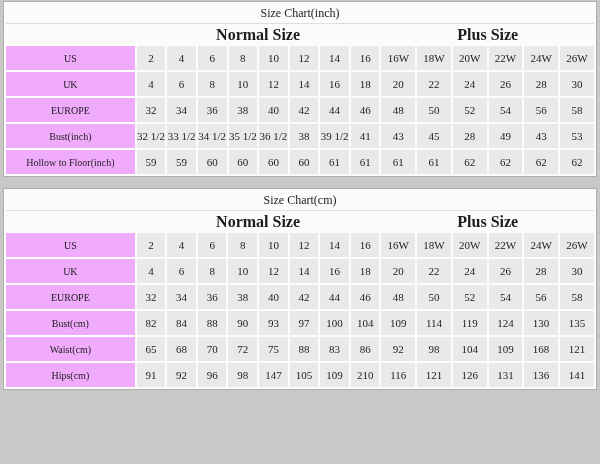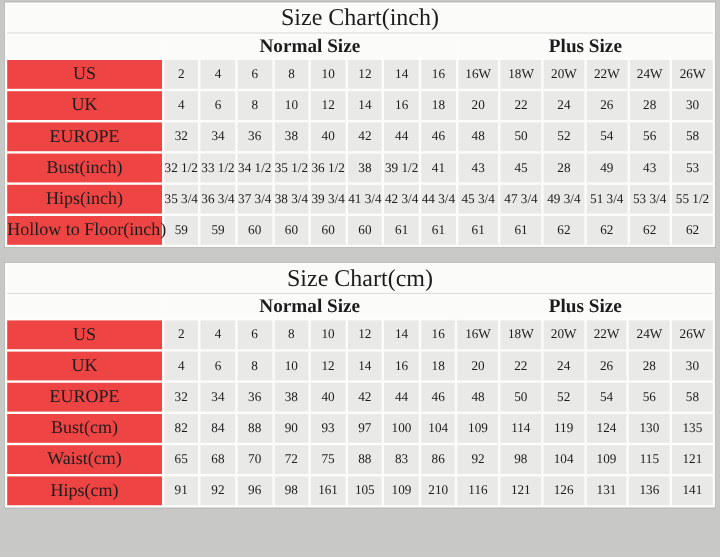--- a/index.html
+++ b/index.html
@@ -27,34 +27,34 @@
   table.chart-table.second { margin-top: 11px; }
 
   col.c-label  { width: 126px; }
   col.c-normal { width: 28px; }
   col.c-plus   { width: 33px; }
 
   td { padding: 0; text-align: center; vertical-align: middle; }
 
   td.title-cell {
     background: #fbfbf9;
-    font-size: 20px;
+    font-size: 12px;
     height: 19px;
     border-bottom: 1px solid #dededc;
   }
   td.corner-cell { background: #fbfbf9; }
   td.group-cell {
     background: #fbfbf9;
     font-size: 16px;
     height: 18px;
     font-weight: bold;
   }
   td.label-cell {
-    background: #ef4444;
-    font-size: 15px;
+    background: #f0abfc;
+    font-size: 10px;
     height: 24px;
     white-space: nowrap;
   }
   td.data-cell {
     background: #e9e9e7;
     font-size: 11px;
     height: 24px;
     white-space: nowrap;
   }
 </style>
@@ -152,37 +152,20 @@
         <td class="data-cell">39 1/2</td>
         <td class="data-cell">41</td>
         <td class="data-cell">43</td>
         <td class="data-cell">45</td>
         <td class="data-cell">28</td>
         <td class="data-cell">49</td>
         <td class="data-cell">43</td>
         <td class="data-cell">53</td>
       </tr>
       <tr>
-        <td class="label-cell">Hips(inch)</td>
-        <td class="data-cell">35 3/4</td>
-        <td class="data-cell">36 3/4</td>
-        <td class="data-cell">37 3/4</td>
-        <td class="data-cell">38 3/4</td>
-        <td class="data-cell">39 3/4</td>
-        <td class="data-cell">41 3/4</td>
-        <td class="data-cell">42 3/4</td>
-        <td class="data-cell">44 3/4</td>
-        <td class="data-cell">45 3/4</td>
-        <td class="data-cell">47 3/4</td>
-        <td class="data-cell">49 3/4</td>
-        <td class="data-cell">51 3/4</td>
-        <td class="data-cell">53 3/4</td>
-        <td class="data-cell">55 1/2</td>
-      </tr>
-      <tr>
         <td class="label-cell">Hollow to Floor(inch)</td>
         <td class="data-cell">59</td>
         <td class="data-cell">59</td>
         <td class="data-cell">60</td>
         <td class="data-cell">60</td>
         <td class="data-cell">60</td>
         <td class="data-cell">60</td>
         <td class="data-cell">61</td>
         <td class="data-cell">61</td>
         <td class="data-cell">61</td>
@@ -299,30 +282,30 @@
         <td class="data-cell">70</td>
         <td class="data-cell">72</td>
         <td class="data-cell">75</td>
         <td class="data-cell">88</td>
         <td class="data-cell">83</td>
         <td class="data-cell">86</td>
         <td class="data-cell">92</td>
         <td class="data-cell">98</td>
         <td class="data-cell">104</td>
         <td class="data-cell">109</td>
-        <td class="data-cell">115</td>
+        <td class="data-cell">168</td>
         <td class="data-cell">121</td>
       </tr>
       <tr>
         <td class="label-cell">Hips(cm)</td>
         <td class="data-cell">91</td>
         <td class="data-cell">92</td>
         <td class="data-cell">96</td>
         <td class="data-cell">98</td>
-        <td class="data-cell">161</td>
+        <td class="data-cell">147</td>
         <td class="data-cell">105</td>
         <td class="data-cell">109</td>
         <td class="data-cell">210</td>
         <td class="data-cell">116</td>
         <td class="data-cell">121</td>
         <td class="data-cell">126</td>
         <td class="data-cell">131</td>
         <td class="data-cell">136</td>
         <td class="data-cell">141</td>
       </tr>

